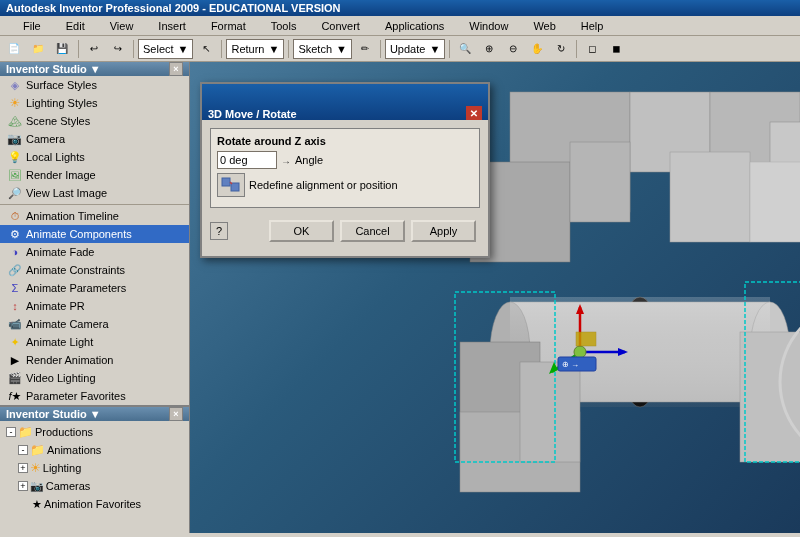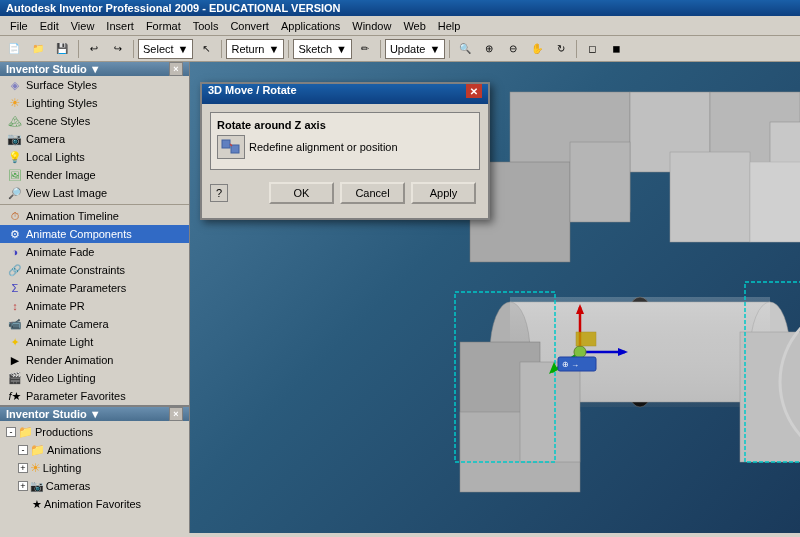--- a/index.html
+++ b/index.html
@@ -23,20 +23,21 @@
       background: #d4d0c8;
       display: flex;
       align-items: center;
       padding: 0 4px;
       border-bottom: 1px solid #a0998c;
     }
     .menu-item {
       padding: 2px 6px;
       cursor: pointer;
       font-size: 11px;
+      margin-left: 13px;
     }
 
     
     .toolbar {
       height: 26px;
       background: #d4d0c8;
       display: flex;
       align-items: center;
       padding: 2px 4px;
       border-bottom: 1px solid #a0998c;
@@ -132,25 +133,25 @@
       position: absolute;
       top: 20px;
       left: 10px;
       width: 290px;
       background: #d4d0c8;
       border: 2px solid #808080;
       box-shadow: 3px 3px 8px rgba(0,0,0,0.5);
       z-index: 100;
     }
     .dialog-title {
-      height: 20px;
+      height: 36px;
       background: linear-gradient(to bottom, #1a5fa8, #0d3f80);
       color: white;
       display: flex;
-      align-items: flex-start;
+      align-items: flex-end;
       padding: 0 6px;
       font-size: 11px;
       font-weight: bold;
       justify-content: space-between;
     }
     .dialog-close {
       width: 16px;
       height: 14px;
       background: #c0392b;
       color: white;
@@ -576,20 +577,25 @@
 
     <div class="dialog">
       <div class="dialog-title">
         <span>3D Move / Rotate</span>
         <div class="dialog-close">✕</div>
       </div>
       <div class="dialog-body">
         <div class="dialog-section">
           <div class="dialog-section-title">Rotate around Z axis</div>
           <div class="dialog-row">
+            <input class="dialog-input" value="0 deg" style="">
+            <span class="dialog-arrow">→</span>
+            <span class="dialog-label">Angle</span>
+          </div>
+          <div class="dialog-row">
             <div class="dialog-redefine-btn">
               <svg width="20" height="16">
                 <rect x="1" y="1" width="8" height="8" fill="#6080c0" stroke="#4060a0"></rect>
                 <rect x="10" y="6" width="8" height="8" fill="#6080c0" stroke="#4060a0"></rect>
                 <line x1="9" y1="5" x2="11" y2="7" stroke="#c04040" stroke-width="1.5"></line>
               </svg>
             </div>
             <span class="dialog-label">Redefine alignment or position</span>
           </div>
         </div>

